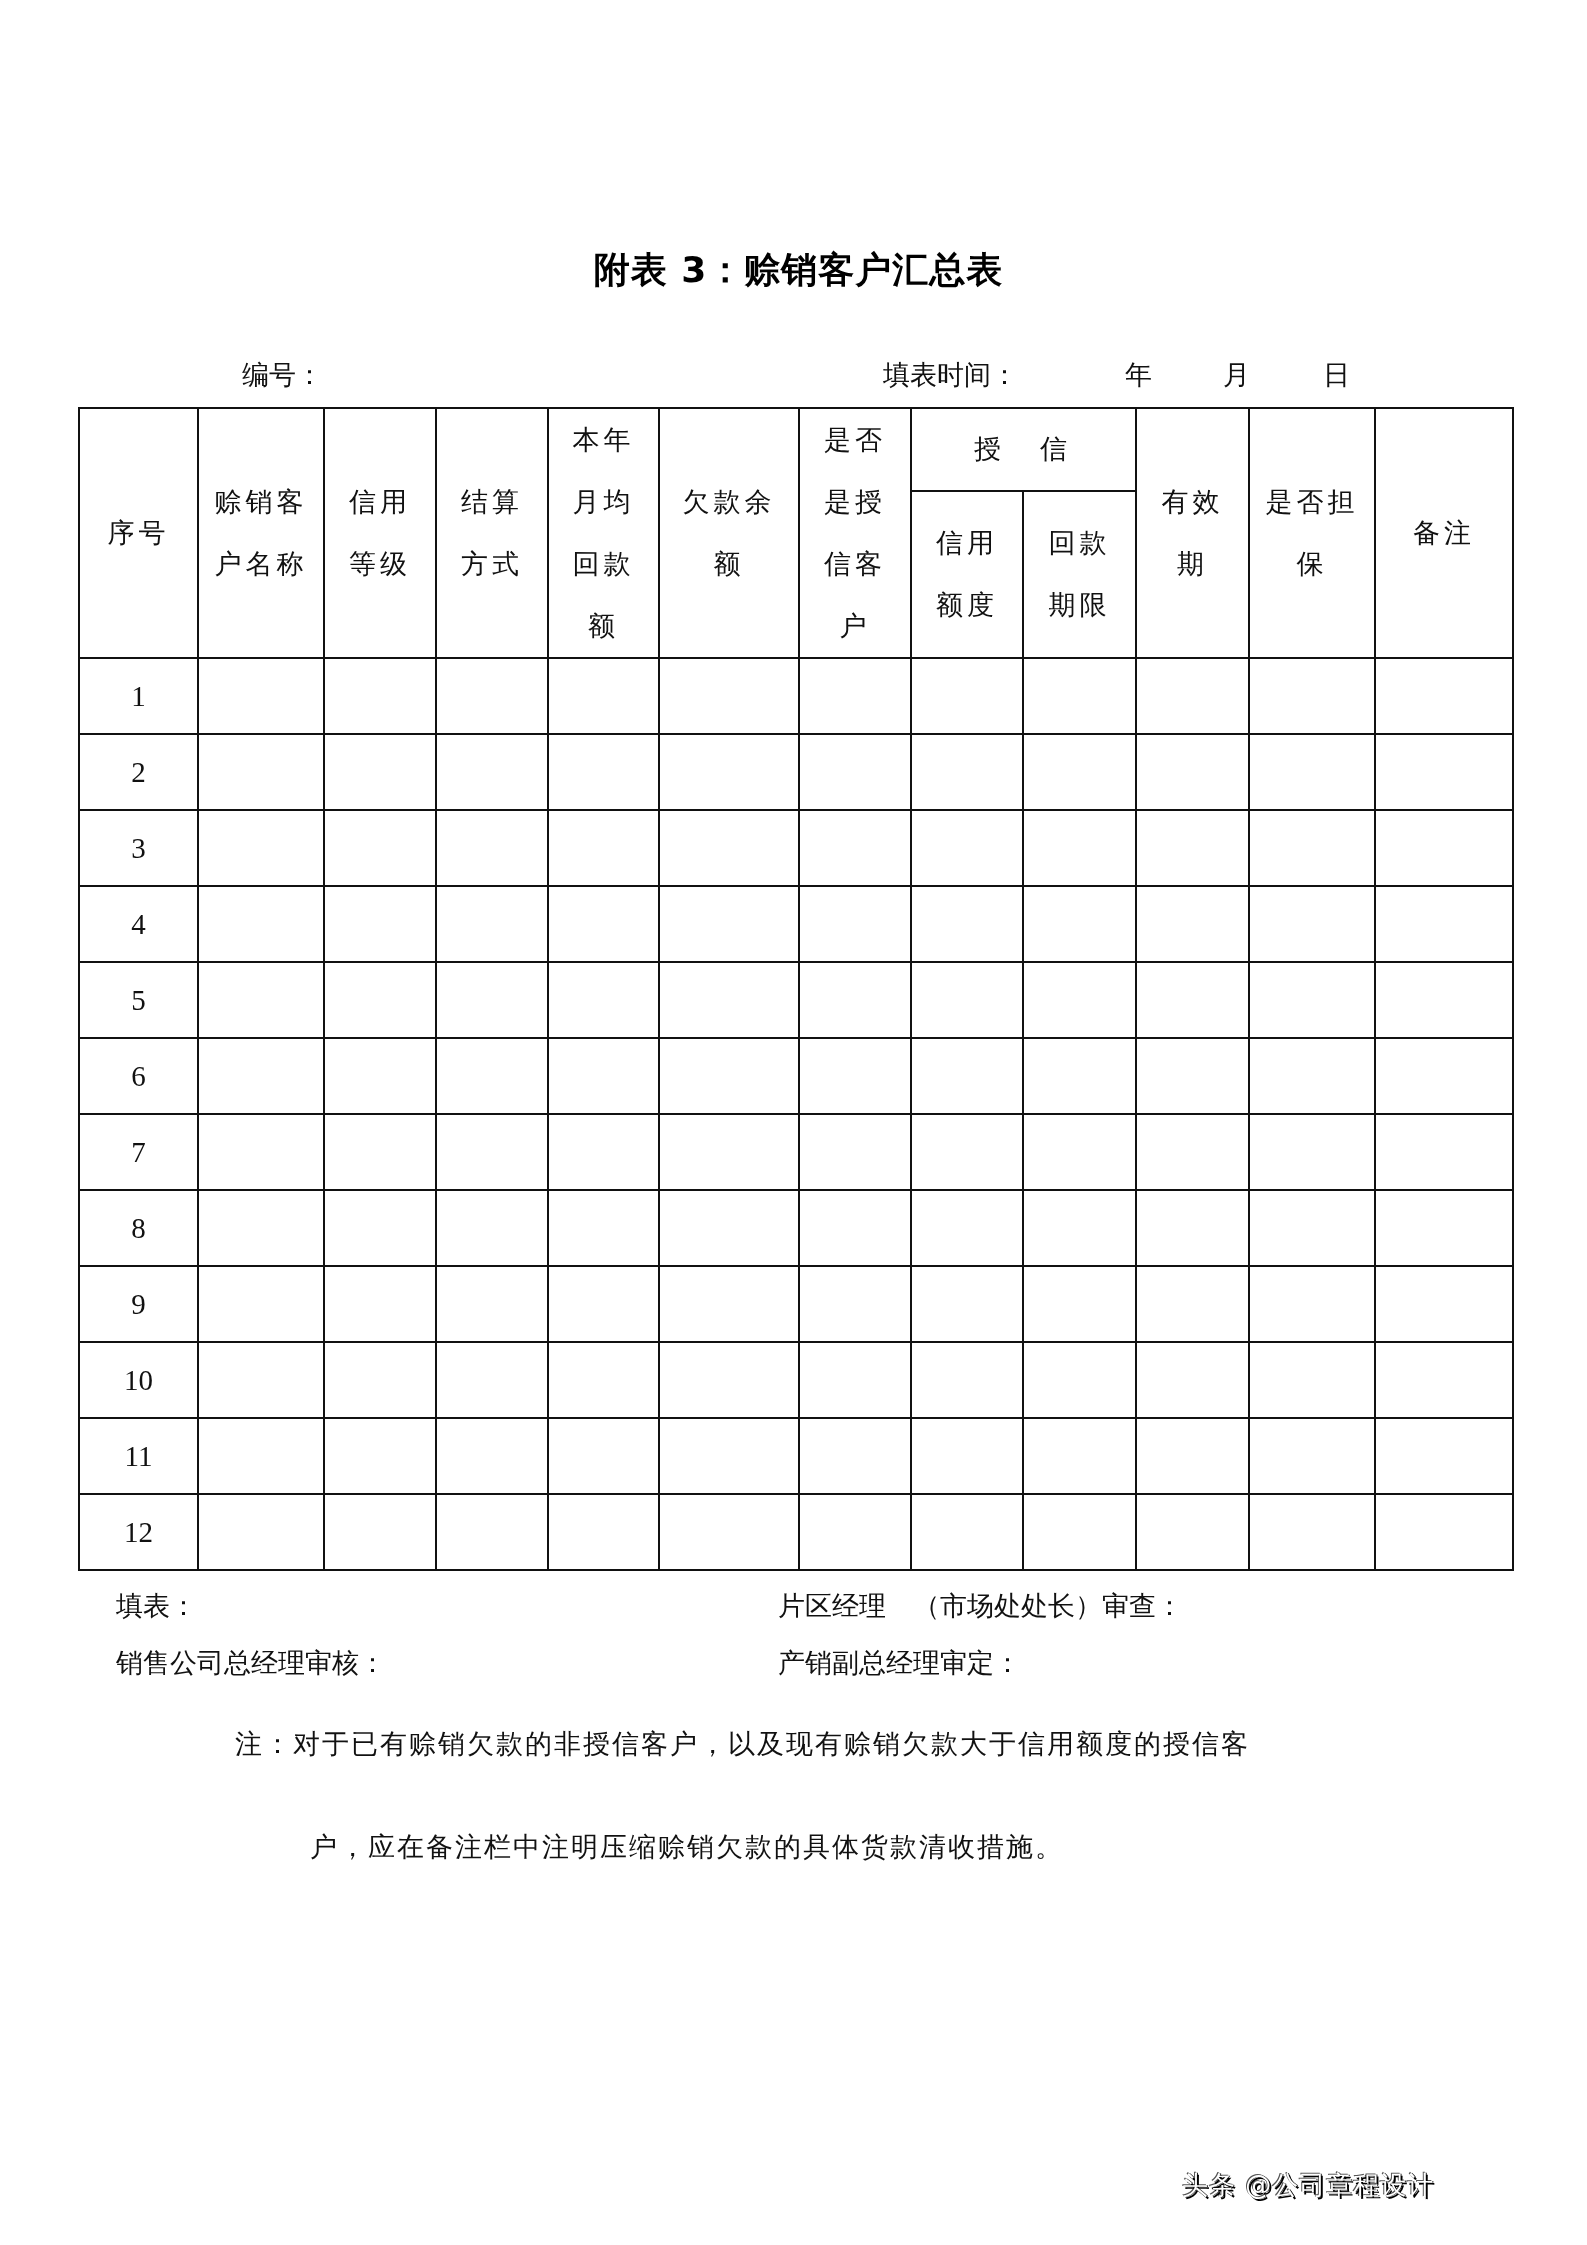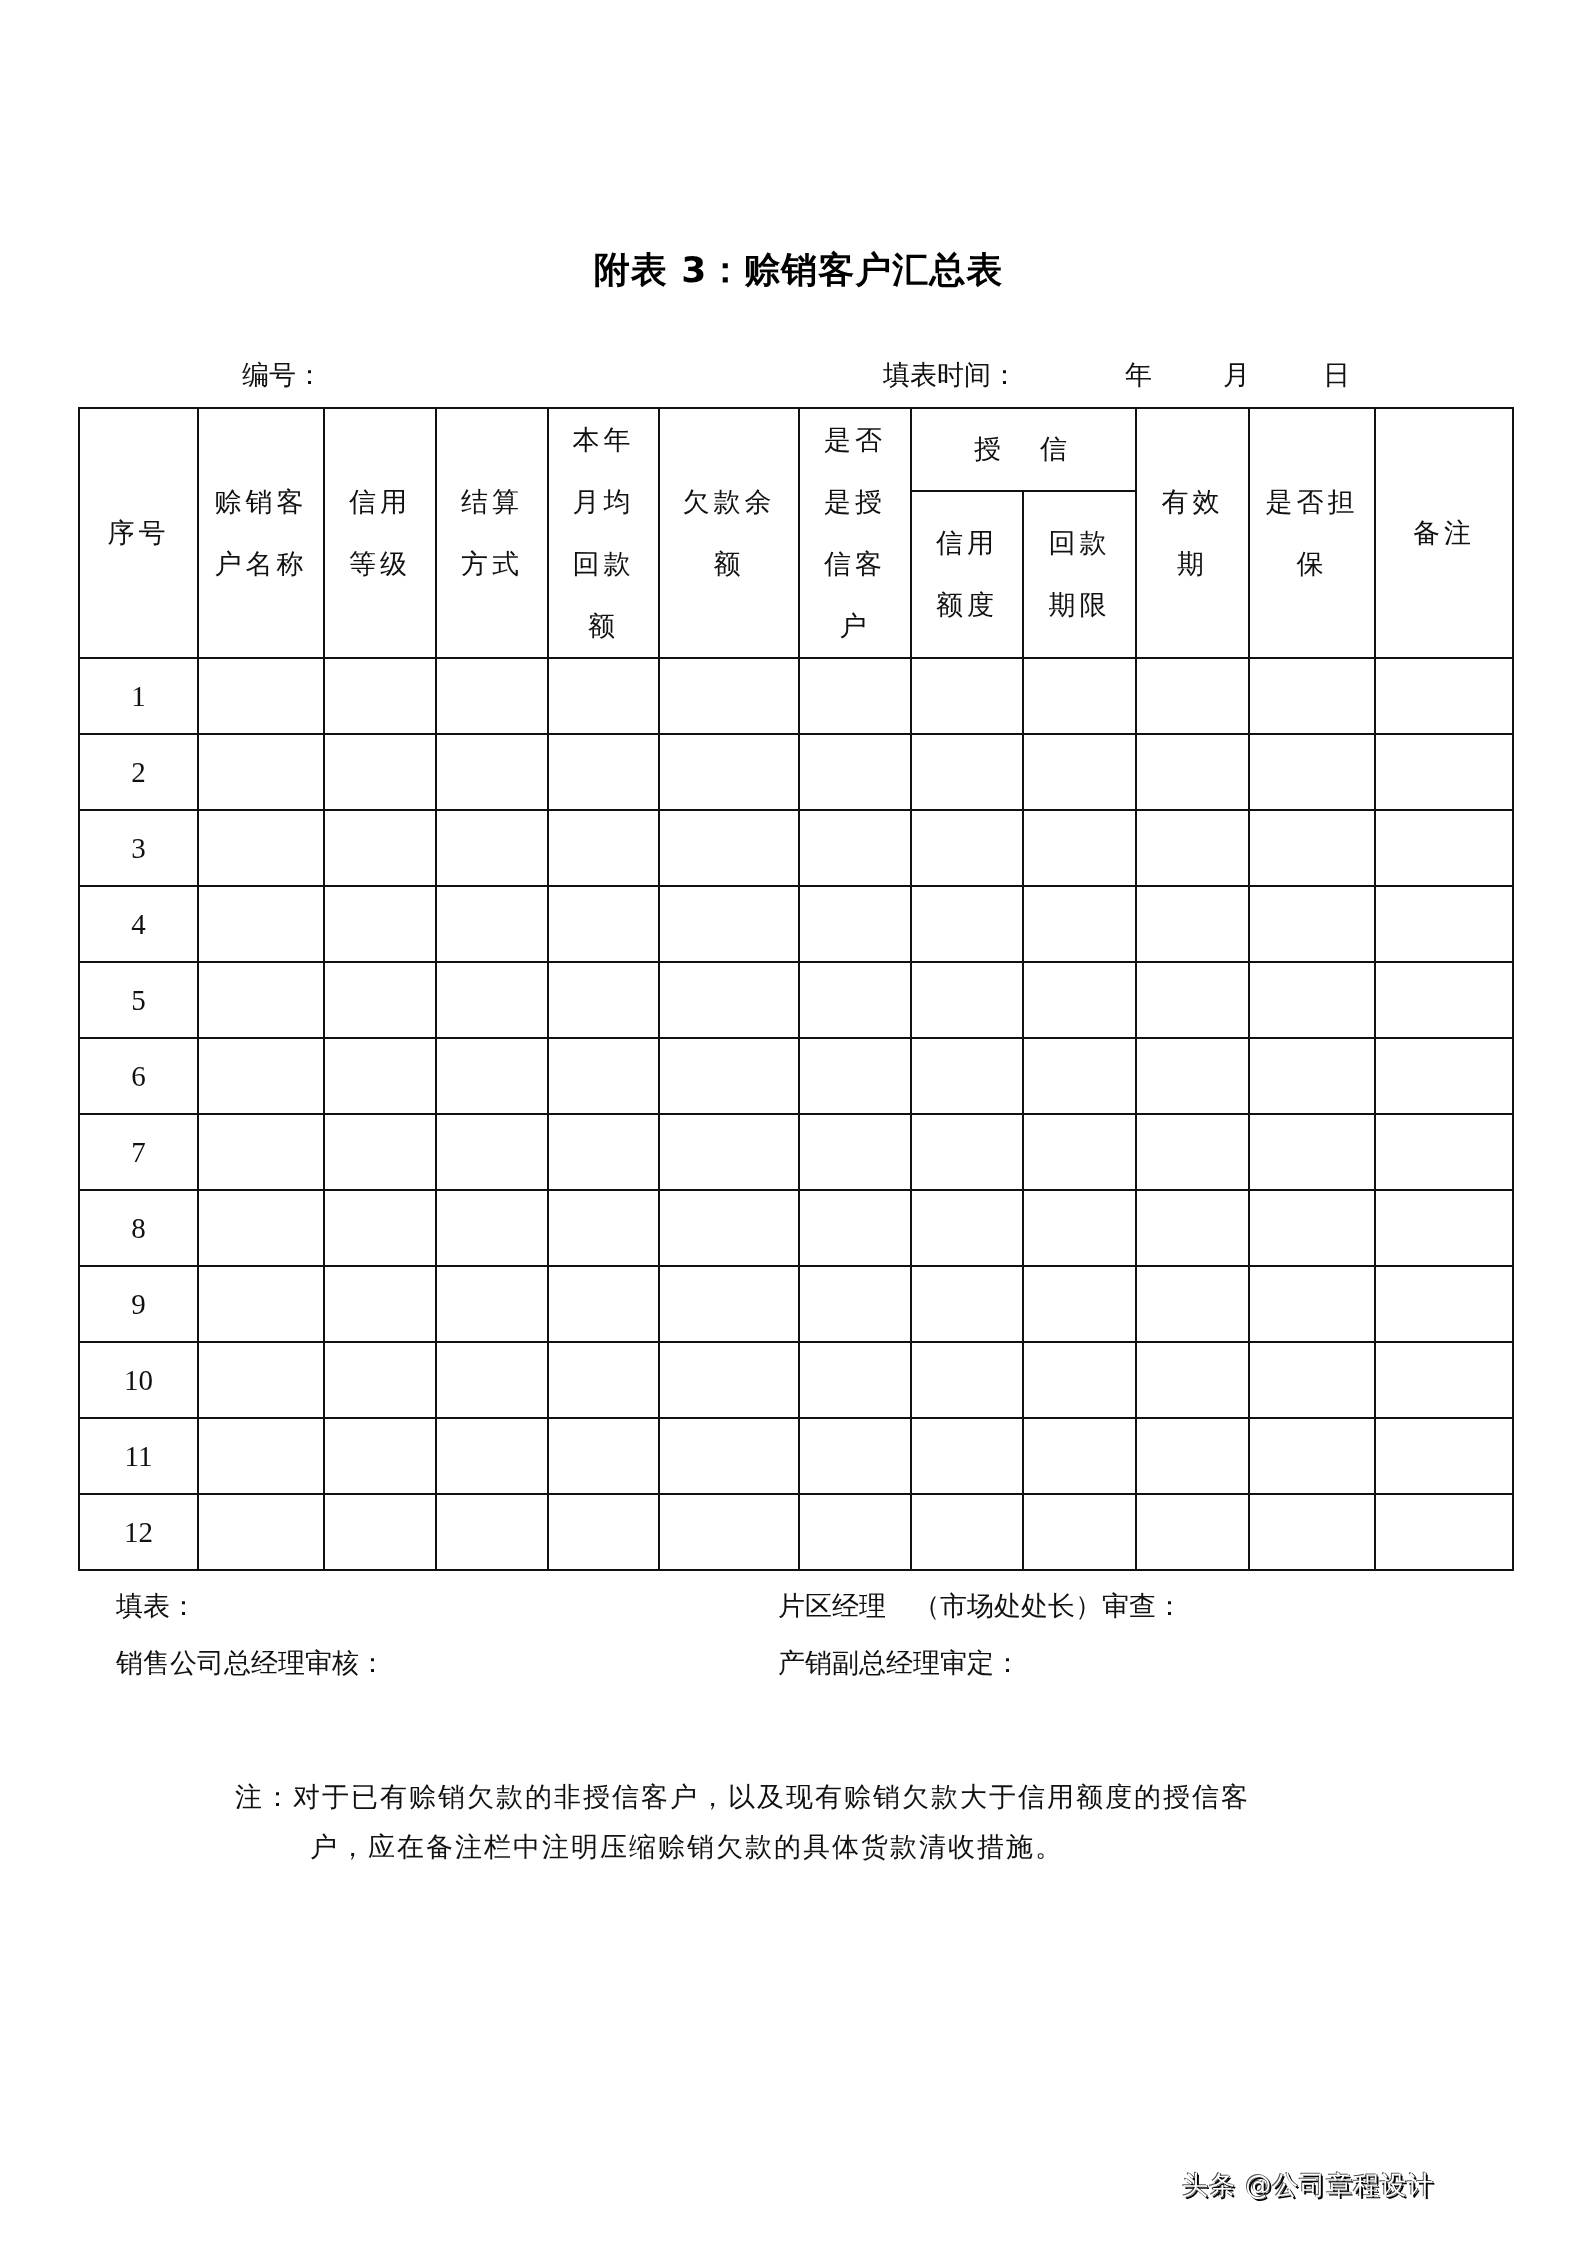--- a/index.html
+++ b/index.html
@@ -238,16 +238,16 @@
         <td></td>
       </tr>
 </tbody>
   </table>
 
 <div class="abs sig" style="left:116px; top:1588px;">填表：</div>
 <div class="abs sig" style="left:778px; top:1588px;">片区经理　（市场处处长）审查：</div>
 <div class="abs sig" style="left:116px; top:1645px;">销售公司总经理审核：</div>
 <div class="abs sig" style="left:778px; top:1645px;">产销副总经理审定：</div>
 
-<div class="abs note" style="left:235px; top:1779px;">注：对于已有赊销欠款的非授信客户，以及现有赊销欠款大于信用额度的授信客</div>
+<div class="abs note" style="left:235px; top:1726px;">注：对于已有赊销欠款的非授信客户，以及现有赊销欠款大于信用额度的授信客</div>
 <div class="abs note" style="left:278px; top:1829px;margin-left:32px;">户，应在备注栏中注明压缩赊销欠款的具体货款清收措施。</div>
 
 <div class="abs watermark" style="left:1182px; top:2168px;">头条 @公司章程设计</div>
 
 </body></html>

